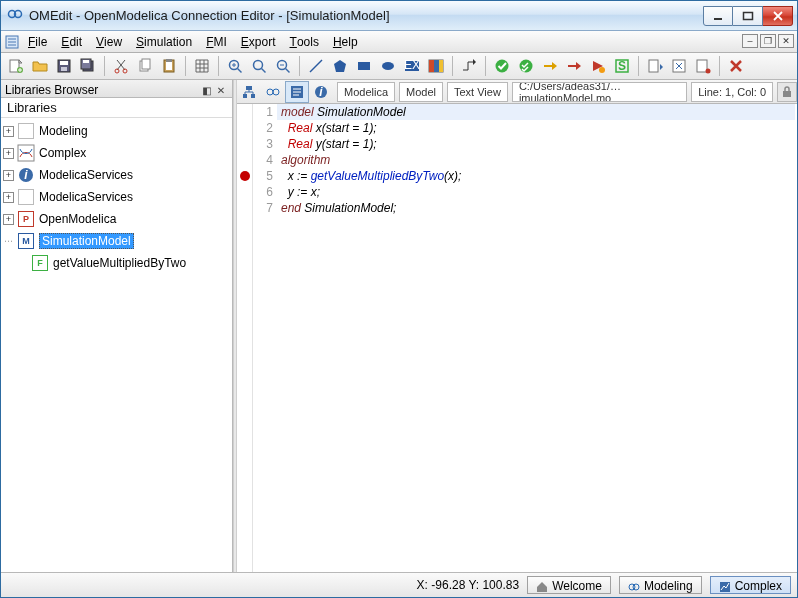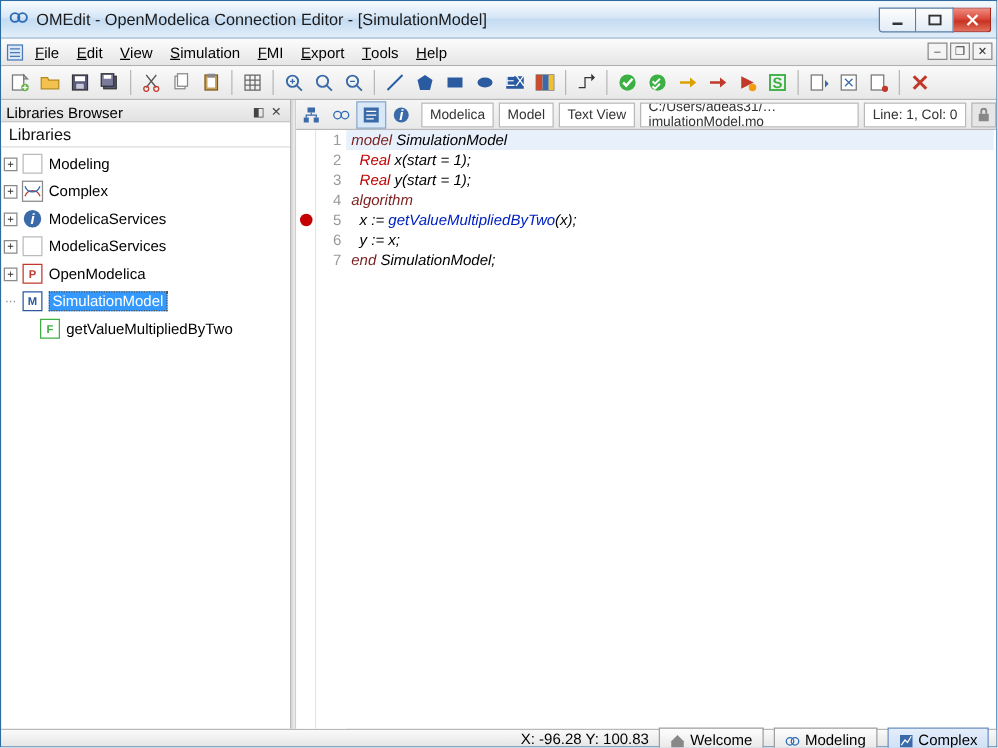--- a/index.html
+++ b/index.html
@@ -60,21 +60,21 @@
 .code-area { flex: 1; display: flex; overflow: auto; font-family: Consolas, "Courier New", monospace; font-size: 13px; line-height: 16px; position: relative; }
 .gutter-bp { width: 16px; background: #fff; border-right: 1px solid #e2e2e2; }
 .gutter-ln { width: 24px; background: #fff; color: #9a9a9a; text-align: right; padding-right: 4px; }
 .code { flex: 1; white-space: pre; padding-left: 4px; font-style: italic; }
 .code .kw { color: #7a1f1f; }
 .code .type { color: #c00000; }
 .code .fn { color: #0020c0; }
 .cur-line { position: absolute; left: 40px; right: 2px; top: 0; height: 16px; background: #e8f0fc; z-index: 0; }
 .bp-dot { width: 10px; height: 10px; background: #c40000; border-radius: 50%; }
 
-.statusbar { height: 14px; border-top: 1px solid #b8b8b8; background: linear-gradient(#fafafa, #e6e6e6); display: flex; align-items: center; padding: 0 6px; gap: 8px; }
+.statusbar { height: 25px; border-top: 1px solid #b8b8b8; background: linear-gradient(#fafafa, #e6e6e6); display: flex; align-items: center; padding: 0 6px; gap: 8px; }
 .statusbar .spacer { flex: 1; }
 .sbtn { height: 18px; padding: 0 8px; border: 1px solid #a0a0a0; background: linear-gradient(#fdfdfd,#e8e8e8); display: flex; align-items: flex-end; gap: 4px; font-size: 11px; }
 .sbtn.active { border-color: #6a8fc0; background: linear-gradient(#e4eefb, #cfe0f6); }
 .sbtn svg { width: 12px; height: 12px; }
 
 .splitter { width: 4px; background: #e8e8e8; border-left: 1px solid #cfcfcf; border-right: 1px solid #cfcfcf; cursor: col-resize; }
 
 
 .ibox { border: 1px solid #888; width: 16px; height: 16px; font-size: 9px; font-weight: bold; display: flex; align-items: center; justify-content: center; }
 </style>

